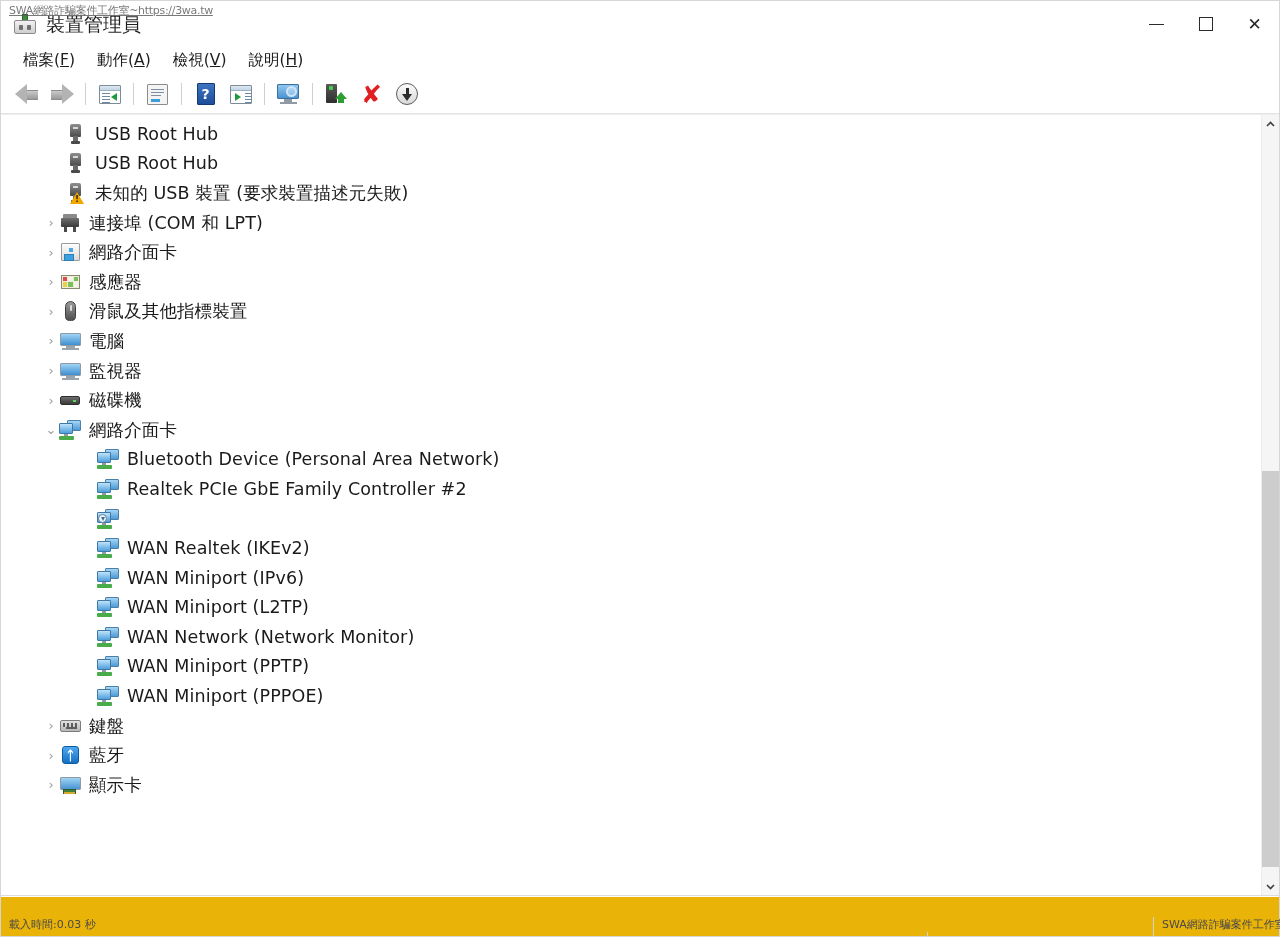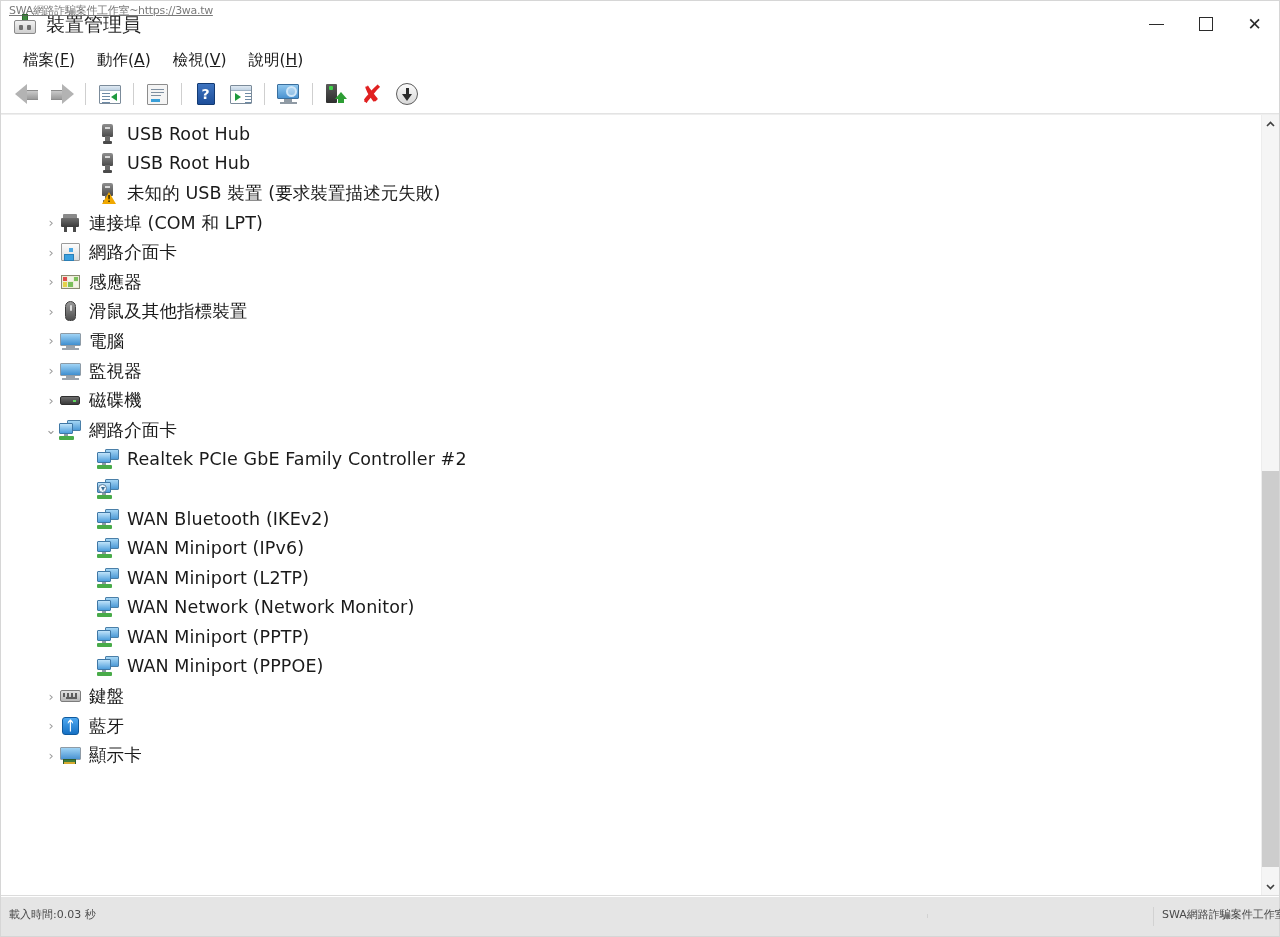--- a/index.html
+++ b/index.html
@@ -442,21 +442,21 @@
   }
   .tree-row .row-label .sel-box {
     background: #cce8ff;
     padding: 2px 4px 3px 4px;
     border-radius: 1px;
   }
   .tree-row.selected .row-icon { background: #cce8ff; }
 
   
   .lvl1 { padding-left: 42px; }
-  .lvl2 { padding-left: 96px; }
+  .lvl2 { padding-left: 64px; }
   .lvl2b { padding-left: 96px; }
 
   
   .ic-usb {
     position: absolute;
     left: 5px; top: 1px;
     width: 11px; height: 20px;
   }
   .ic-usb .head {
     position: absolute; left: 0; top: 0;
@@ -785,24 +785,24 @@
     left: 0;
     width: 17px;
     background: #cdcdcd;
     cursor: default;
   }
 
   
   #statusbar {
     flex: 0 0 40px;
     height: 40px;
-    background: #e5e5e5;
+    background: #eab308;
     border-top: 1px solid #dcdcdc;
     display: flex;
-    align-items: center;
+    align-items: flex-end;
     position: relative;
   }
   .sb-cell {
     position: relative;
     display: flex;
     align-items: flex-end;
     padding: 0 0 4px 8px;
     font-size: 11px;
     color: #4a4a4a;
     font-family: "DejaVu Sans", sans-serif;
@@ -1076,20 +1076,31 @@
           <div class="ic-netadapter">
               <div class="back"></div>
               <div class="front"></div>
               <div class="stand"></div>
               <div class="base"></div>
             </div>
         </div>
         <div class="row-label">網路介面卡</div>
       </div>
 
+      <div class="tree-row lvl2b">
+        <div class="row-icon">
+          <div class="ic-netadapter">
+              <div class="back"></div>
+              <div class="front"></div>
+              <div class="stand"></div>
+              <div class="base"></div>
+            </div>
+        </div>
+        <div class="row-label">Bluetooth Device (Personal Area Network)</div>
+      </div>
 
       <div class="tree-row lvl2b">
         <div class="row-icon">
           <div class="ic-netadapter">
               <div class="back"></div>
               <div class="front"></div>
               <div class="stand"></div>
               <div class="base"></div>
             </div>
         </div>
@@ -1110,21 +1121,21 @@
 
       <div class="tree-row lvl2b">
         <div class="row-icon">
           <div class="ic-netadapter">
               <div class="back"></div>
               <div class="front"></div>
               <div class="stand"></div>
               <div class="base"></div>
             </div>
         </div>
-        <div class="row-label">WAN Bluetooth (IKEv2)</div>
+        <div class="row-label">WAN Realtek (IKEv2)</div>
       </div>
 
 
       <div class="tree-row lvl2b">
         <div class="row-icon">
           <div class="ic-netadapter">
               <div class="back"></div>
               <div class="front"></div>
               <div class="stand"></div>
               <div class="base"></div>

